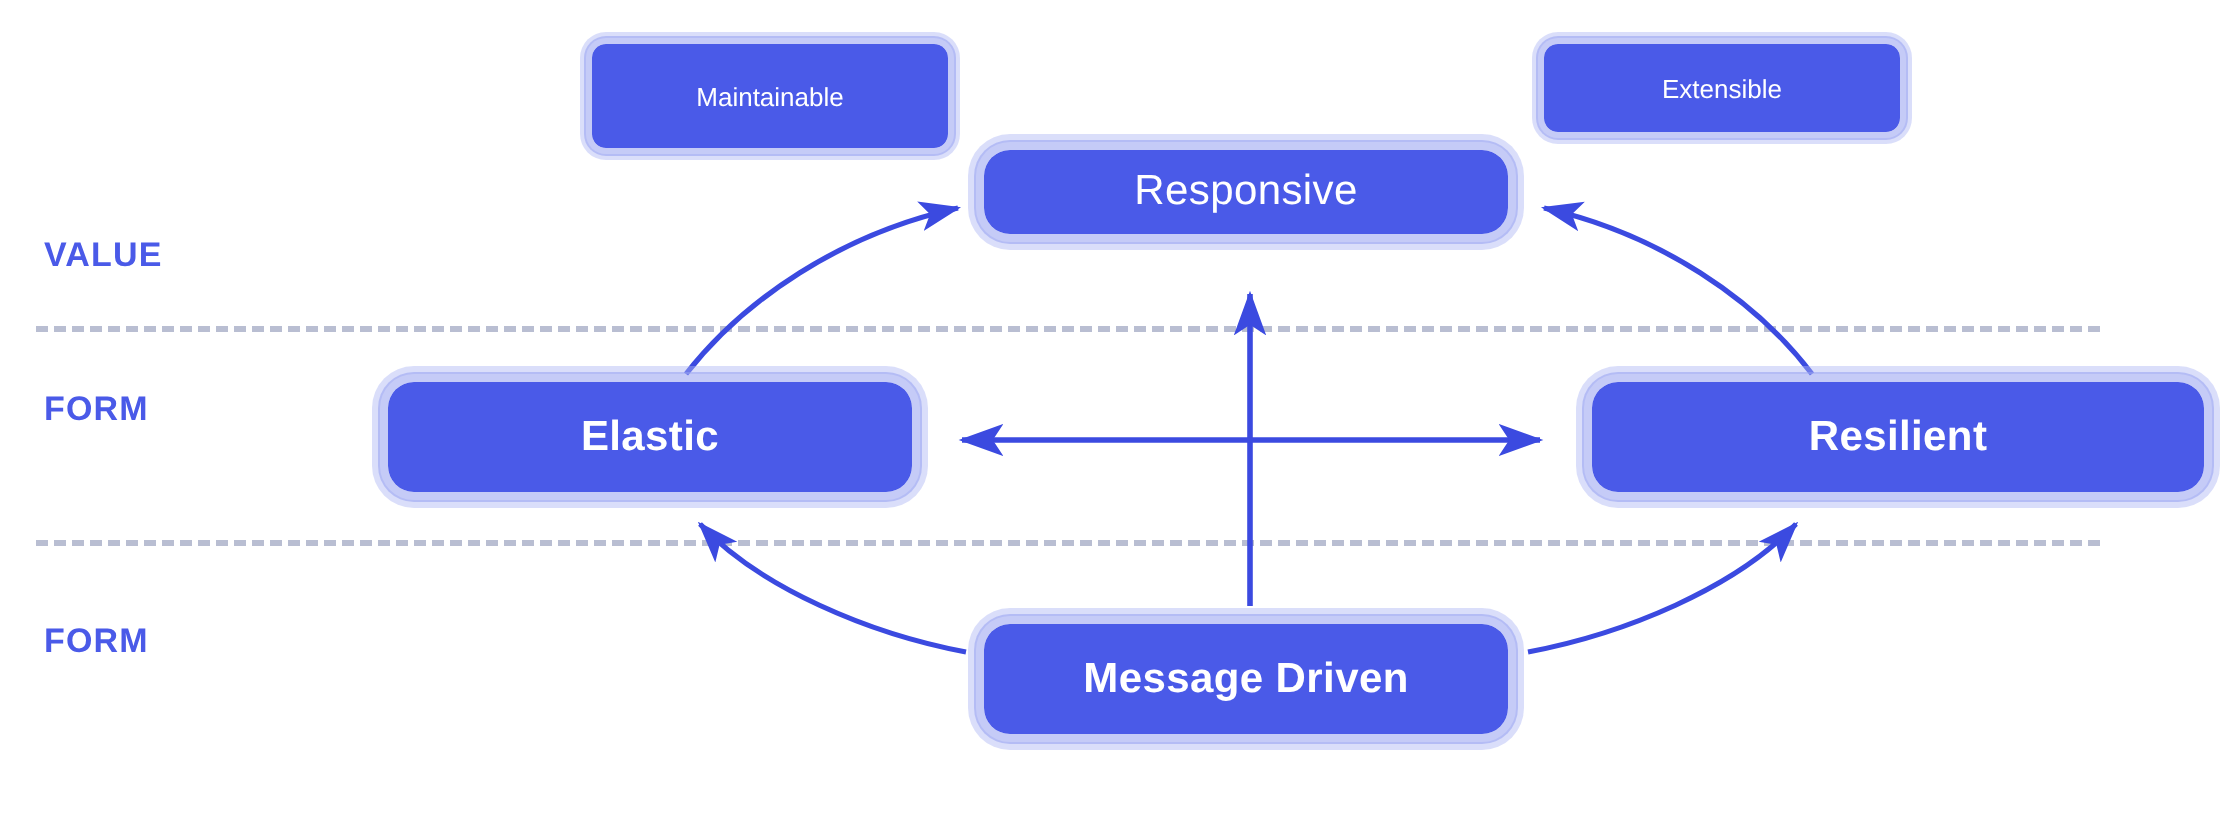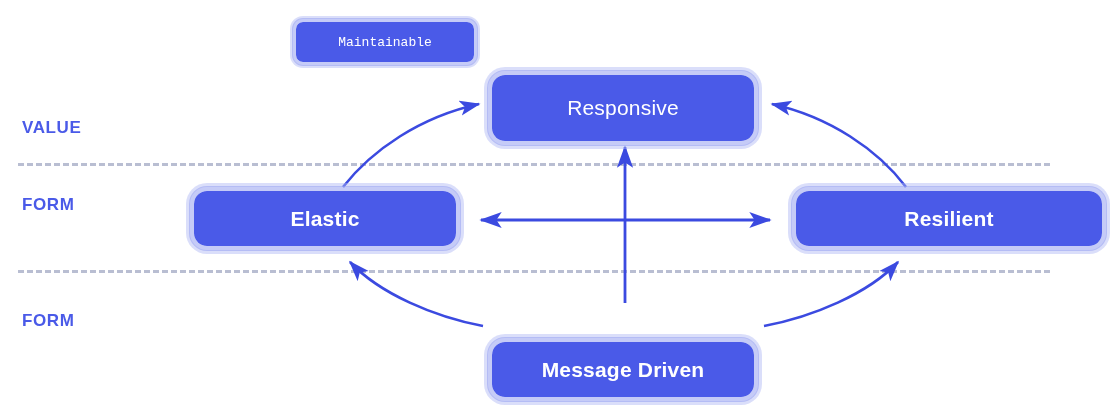--- a/index.html
+++ b/index.html
@@ -69,26 +69,26 @@
   }
   .node.big.plain { font-weight: normal; }
   .node.small {
     border-radius: 11px;
     font-size: 13px;
     font-weight: normal;
     border-width: 4px;
     box-shadow: 0 0 0 2px rgba(173,181,245,0.45);
   }
 
-  #node-maintainable { left: 292px; top: 18px;  width: 186px; height: 48px; font-family: Liberation Mono, monospace; }
+  #node-maintainable { left: 292px; top: 18px;  width: 186px; height: 60px; }
   #node-extensible   { left: 768px; top: 18px;  width: 186px; height: 52px; }
-  #node-responsive   { left: 487px; top: 70px;  width: 272px; height: 76px; }
+  #node-responsive   { left: 487px; top: 70px;  width: 272px; height: 52px; }
   #node-elastic      { left: 189px; top: 186px; width: 272px; height: 65px; }
   #node-resilient    { left: 791px; top: 186px; width: 316px; height: 65px; }
-  #node-messagedriven{ left: 487px; top: 307px; width: 272px; height: 65px; margin-top: 30px; }
+  #node-messagedriven{ left: 487px; top: 307px; width: 272px; height: 65px; }
 
   
   #arrow-layer {
     position: absolute;
     left: 0; top: 0;
     width: 1112px;
     height: 418px;
     z-index: 2;
     pointer-events: none;
   }
@@ -123,20 +123,21 @@
 
     <path d="M 764 326 C 812 317 868 294 898 262" fill="none" stroke="#3b4ae0" stroke-width="2.6" marker-end="url(#ah)"></path>
 
     <path d="M 625 303 L 625 147" fill="none" stroke="#3b4ae0" stroke-width="2.8" marker-end="url(#ah)"></path>
 
     <path d="M 481 220 L 770 220" fill="none" stroke="#3b4ae0" stroke-width="2.8" marker-end="url(#ah)" marker-start="url(#ah-start)"></path>
   </svg>
 
   <div class="node small" id="node-maintainable">Maintainable</div>
 
+  <div class="node small" id="node-extensible">Extensible</div>
 
   <div class="node big plain" id="node-responsive">Responsive</div>
 
   <div class="node big" id="node-elastic">Elastic</div>
 
   <div class="node big" id="node-resilient">Resilient</div>
 
   <div class="node big" id="node-messagedriven">Message Driven</div>
 
 </div>

